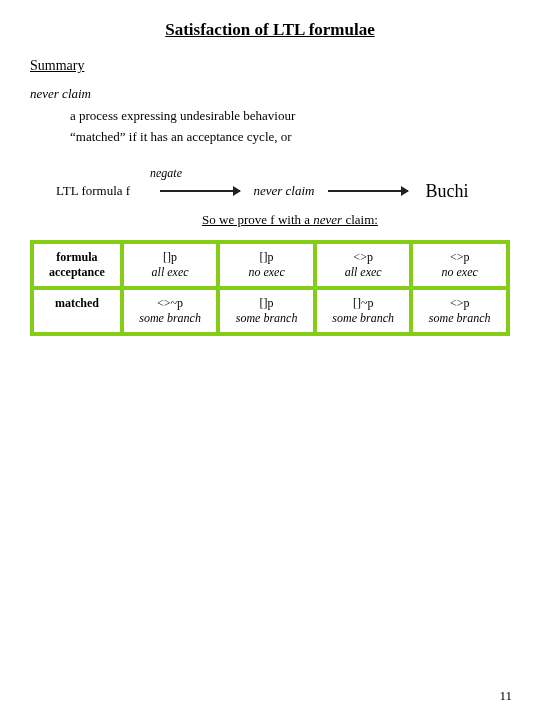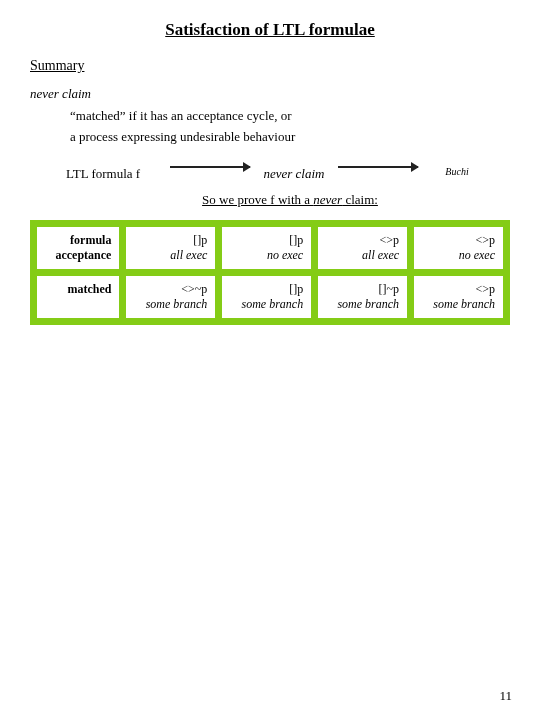--- a/index.html
+++ b/index.html
@@ -48,22 +48,23 @@
 
     .negate-label {
       font-size: 12px;
       font-style: italic;
       margin-left: 120px;
       margin-bottom: 0px;
     }
 
     .arrow-row {
       display: flex;
+      align-items: center;
       justify-content: flex-start;
-      margin-left: 36px;
+      margin-left: 26px;
     }
 
     .ltl-label {
       font-size: 13px;
       min-width: 100px;
     }
 
     .arrow {
       display: inline-block;
       width: 80px;
@@ -85,24 +86,23 @@
     .never-claim-mid {
       font-size: 13px;
       min-width: 80px;
       text-align: center;
     }
     .never-claim-mid em {
       font-style: italic;
     }
 
     .buchi-label {
-      font-size: 10px;
+      font-size: 18px;
       min-width: 70px;
       text-align: center;
-      font-style: italic;
     }
 
     .automata-label {
       font-size: 13px;
       text-align: right;
       margin-left: 330px;
     }
 
     .prove-text {
       font-size: 13px;
@@ -116,24 +116,24 @@
     }
 
     .main-table {
       border-collapse: collapse;
       width: 100%;
       margin: 0 auto;
       font-size: 12px;
     }
 
     .main-table td {
-      border: 7px solid #84cc16;
+      border: 4px solid #84cc16;
       padding: 6px 8px;
       vertical-align: top;
-      text-align: right;
+      text-align: center;
       min-width: 60px;
     }
 
     .main-table td em {
       font-style: italic;
     }
 
     .cell-label {
       font-weight: bold;
       font-size: 12px;
@@ -148,25 +148,26 @@
   </style>
 </head>
 <body>
 
 <div class="page-title">Satisfaction of LTL formulae</div>
 
 <div class="summary-label">Summary</div>
 
 <div class="never-claim-section">
   <div class="never-claim-label">never claim</div>
+  <div class="never-claim-desc">a process expressing undesirable behaviour</div>
   <div class="never-claim-desc">“matched” if it has an acceptance cycle, or</div>
-  <div class="never-claim-desc">a process expressing undesirable behaviour</div>
 </div>
 
 <div class="diagram-area">
+  <div class="negate-label">negate</div>
   <div class="arrow-row">
     <span class="ltl-label">LTL formula f</span>
     <span class="arrow"></span>
     <span class="never-claim-mid"><em>never claim</em></span>
     <span class="arrow"></span>
     <span class="buchi-label">Buchi</span>
   </div>
 </div>
 
 <div class="prove-text">So we prove f with a <em>never</em> claim:</div>

